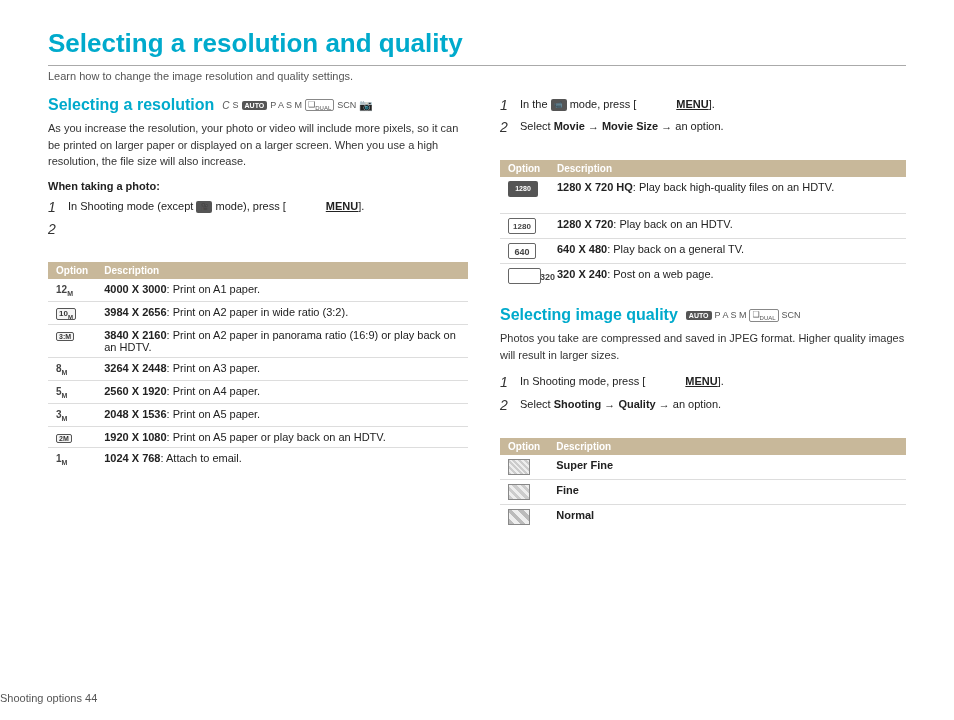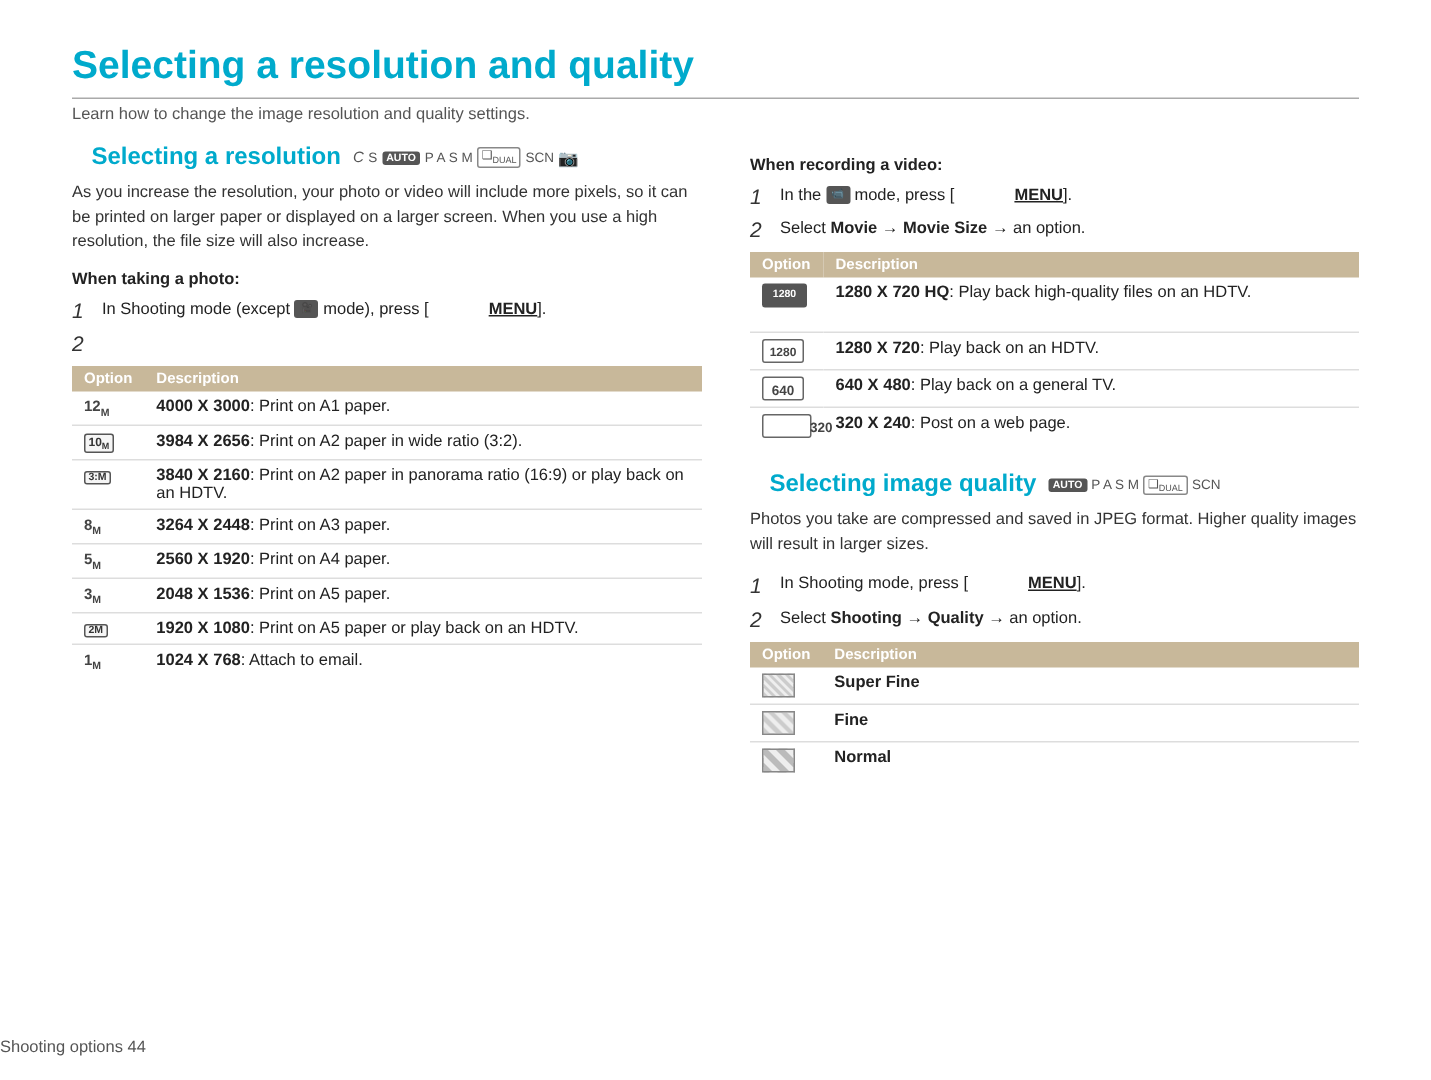--- a/index.html
+++ b/index.html
@@ -56,21 +56,20 @@
 
     
     .section-heading {
       font-size: 16px;
       font-weight: bold;
       color: #00aacc;
       display: flex;
       align-items: center;
       gap: 8px;
       margin-bottom: 6px;
-      margin-left: 13px;
     }
 
     .section-heading-icons {
       display: flex;
       align-items: center;
       gap: 3px;
       font-size: 9px;
       color: #555;
       font-weight: normal;
     }
@@ -127,21 +126,21 @@
     .step-text .menu-key {
       font-weight: bold;
       text-decoration: underline;
       padding-left: 40px;
     }
 
     
     .options-table {
       width: 100%;
       border-collapse: collapse;
-      margin-top: 6px;
+      margin-top: 24px;
       font-size: 11px;
     }
 
     .options-table thead tr {
       background: #c8b89a;
     }
 
     .options-table thead th {
       padding: 3px 8px;
       text-align: left;
@@ -348,21 +347,20 @@
             <td class="col-option"><span class="icon-sm">1<sub style="font-size:7px;">M</sub></span></td>
             <td><b>1024 X 768</b>: Attach to email.</td>
           </tr>
         </tbody>
       </table>
 
     </div>
 
     <div class="col-right">
 
-      <div class="sub-heading">When recording a video:</div>
 
       <div class="step">
         <span class="step-num">1</span>
         <span class="step-text">
           In the <span class="step-inline-icon">📹</span> mode, press [<span class="menu-key">MENU</span>].
         </span>
       </div>
 
       <div class="step">
         <span class="step-num">2</span>

